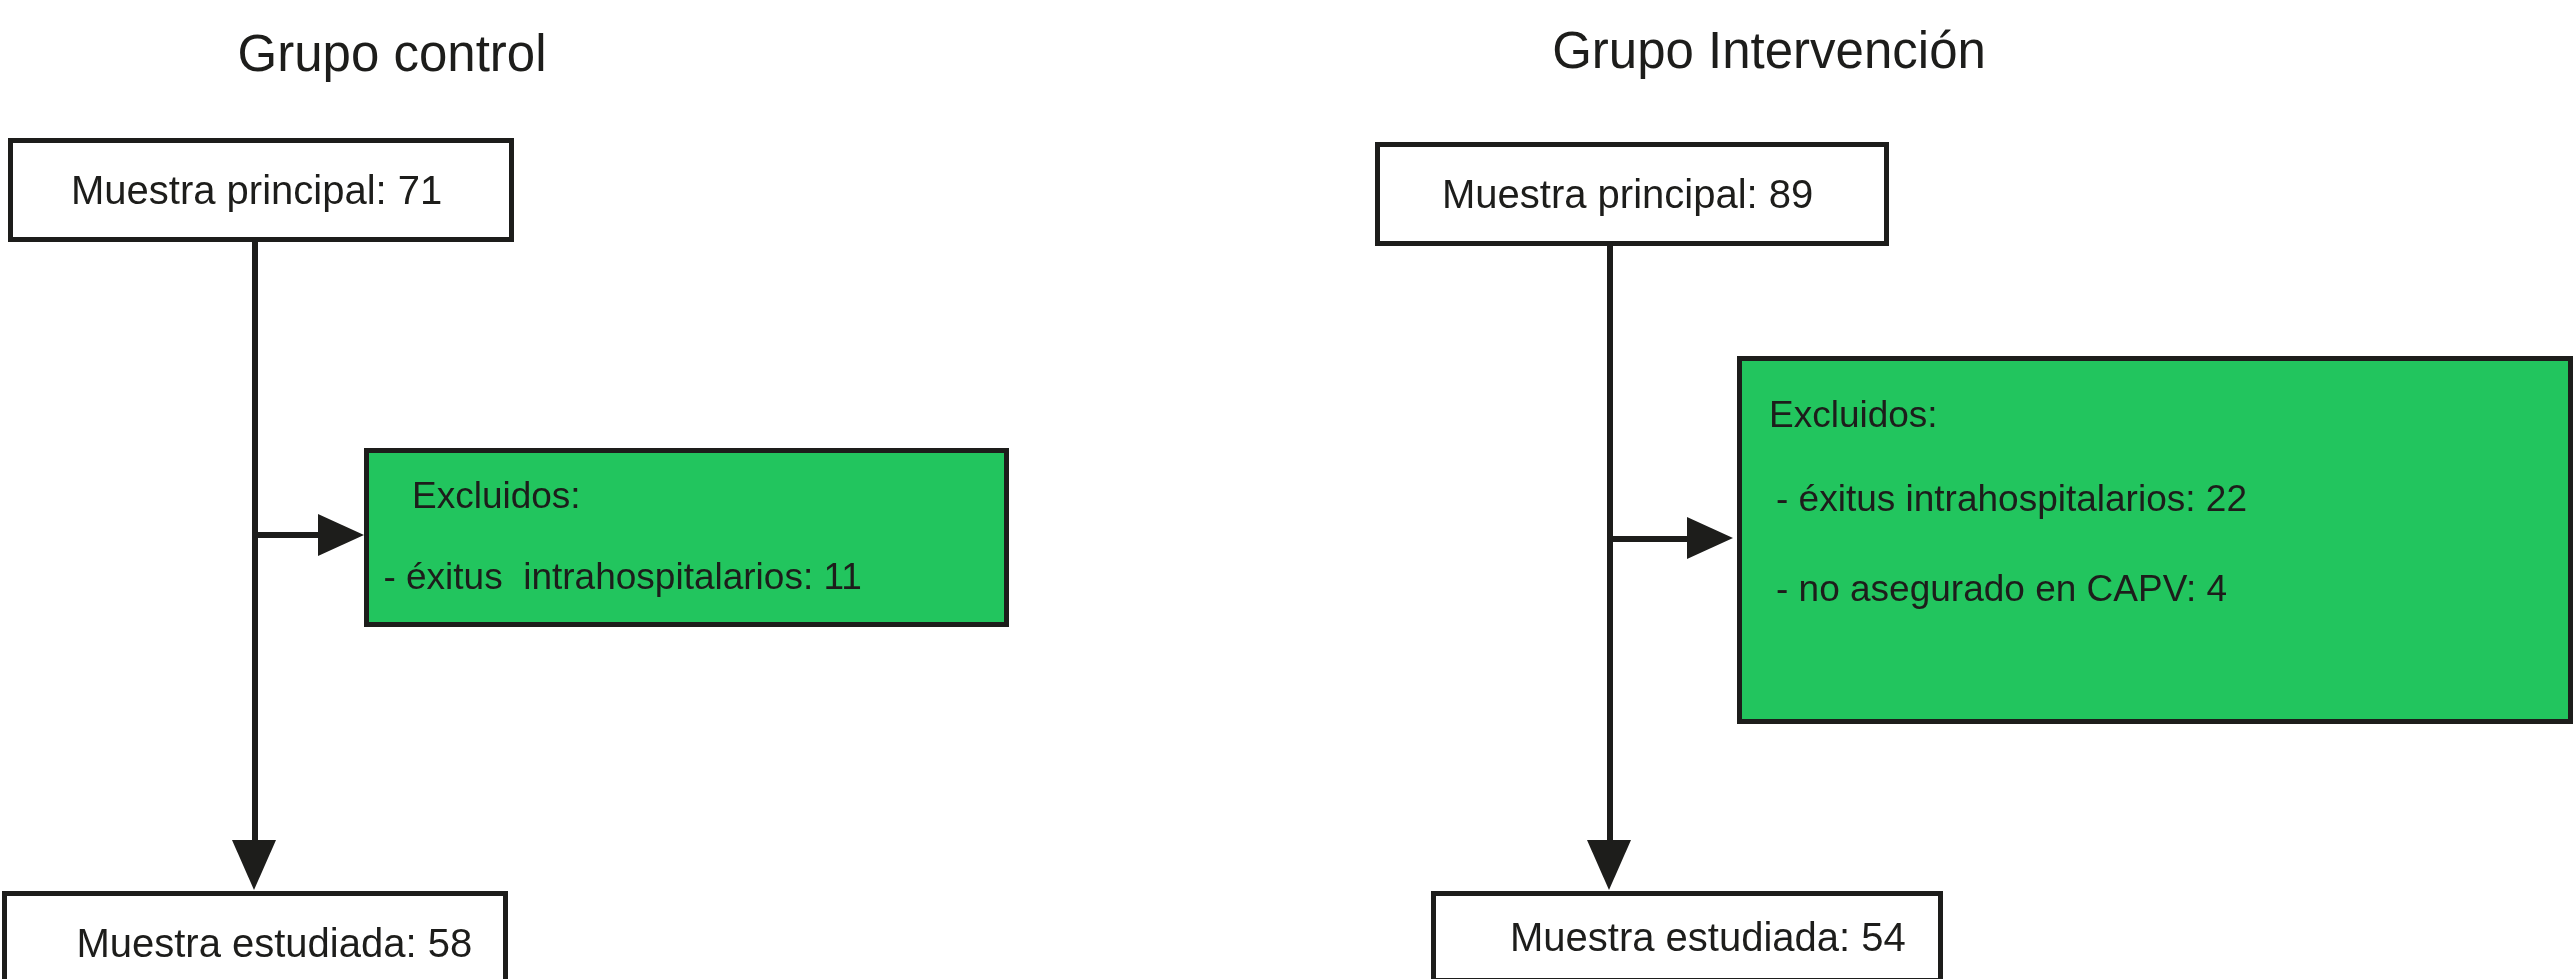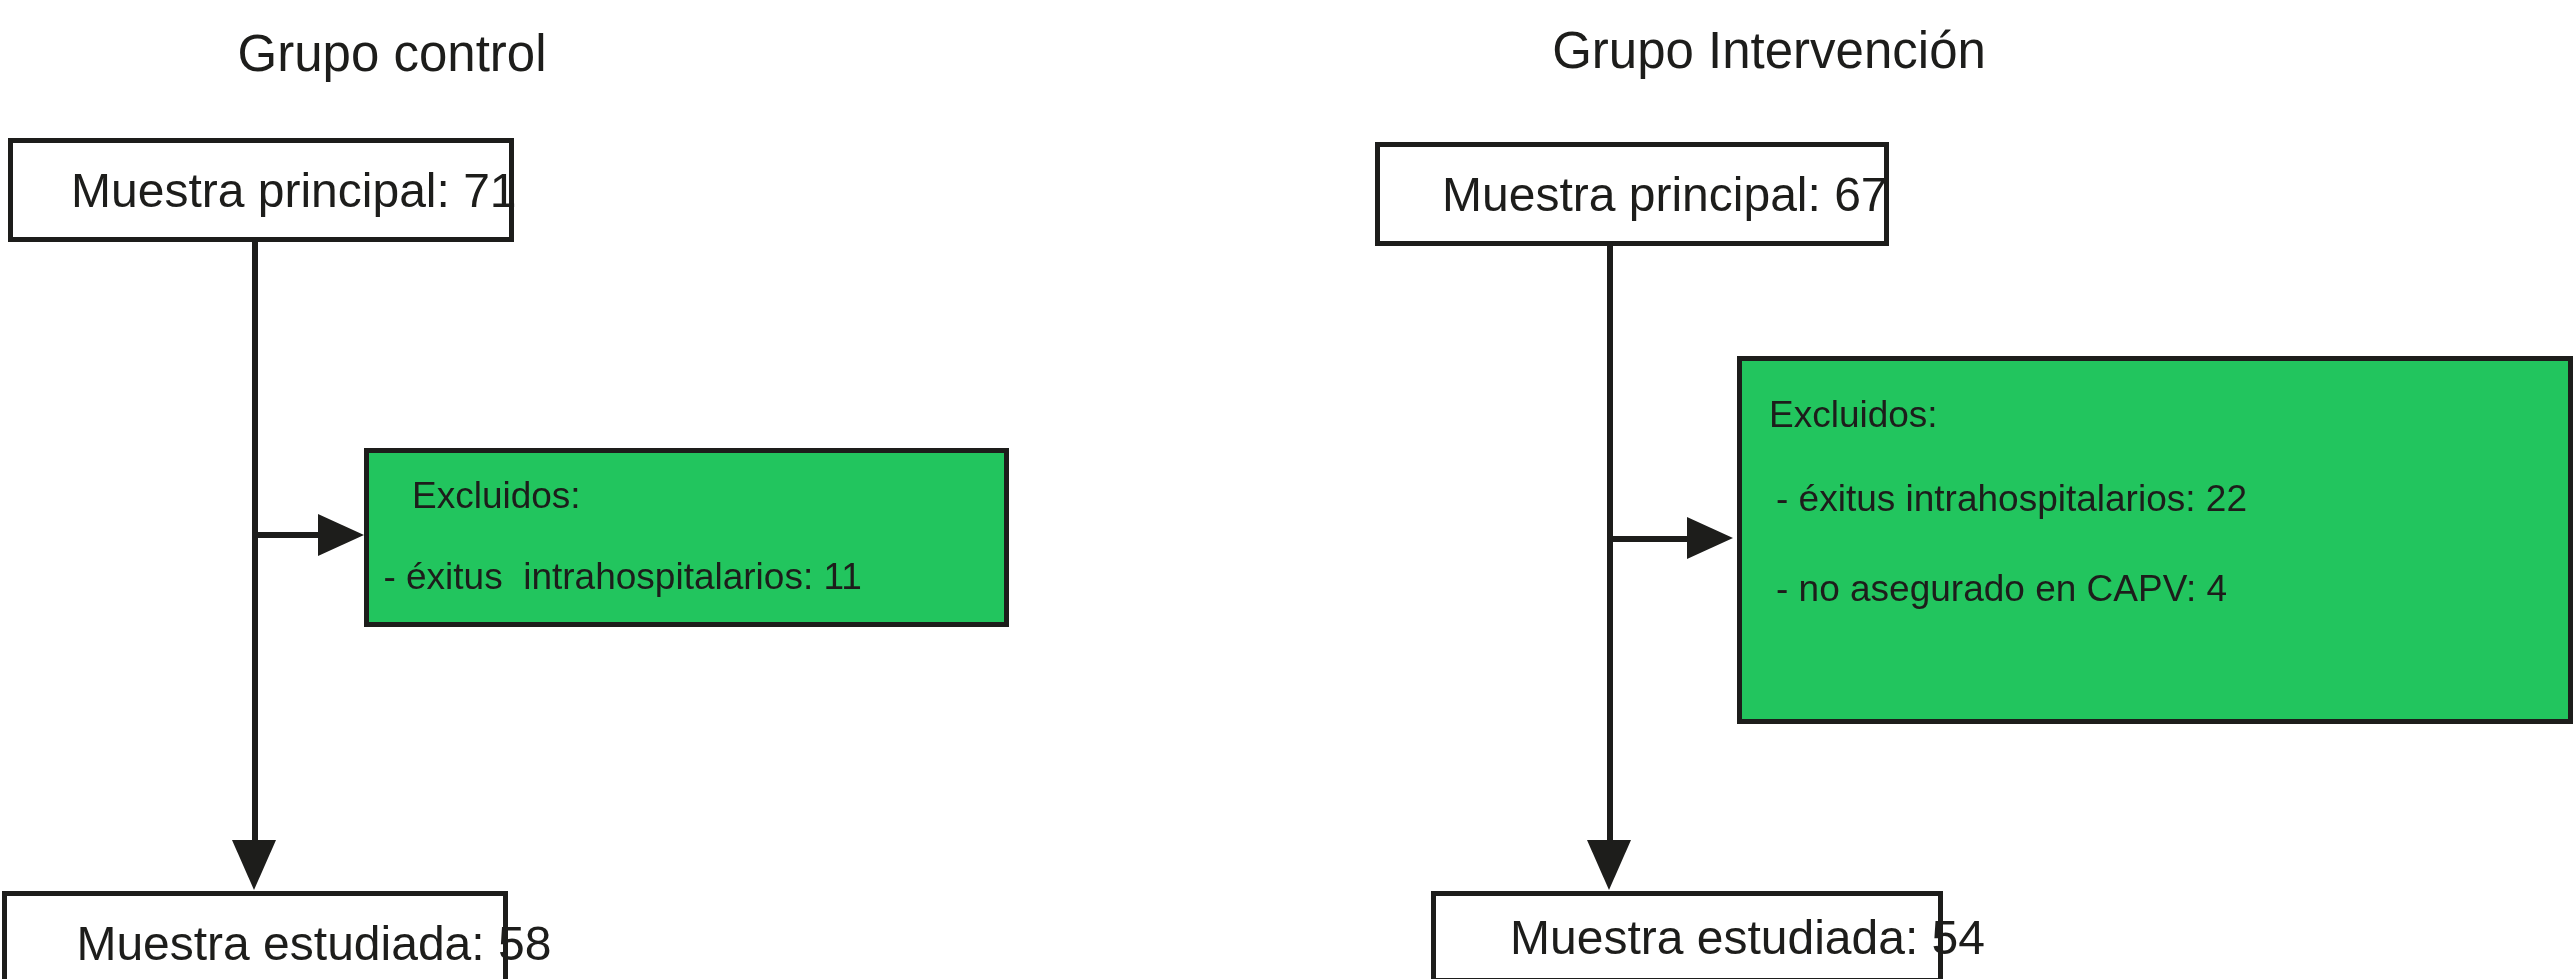--- a/index.html
+++ b/index.html
@@ -1,19 +1,19 @@
 <!DOCTYPE html>
 <html style="font-size:13px"><head>
 <meta charset="utf-8">
 <style>
   html,body{margin:0;padding:0;background:#ffffff;}
   body{font-family:"Liberation Sans", sans-serif;}
   #canvas{position:relative;width:2576px;height:979px;background:#ffffff;overflow:hidden;color:#1d1d1b;margin-top:20px;}
   .group-title{position:absolute;text-align:center;font-size:51px;line-height:1.1;color:#1d1d1b;white-space:nowrap;}
-  .box{position:absolute;box-sizing:border-box;border:5.6px solid #1d1d1b;background:#ffffff;display:flex;align-items:center;font-size:48px;color:#1d1d1b;}
+  .box{position:absolute;box-sizing:border-box;border:5.6px solid #1d1d1b;background:#ffffff;display:flex;align-items:center;font-size:40px;color:#1d1d1b;}
   .box .label{white-space:nowrap;}
   .excl-box{position:absolute;box-sizing:border-box;border:5.6px solid #1d1d1b;background:#22c55e;font-size:37px;color:#1d1d1b;}
   .excl-heading{white-space:pre;line-height:1.2;}
   .excl-item{white-space:pre;line-height:1.2;}
   .vline,.hline{position:absolute;background:#1d1d1b;}
   .arrow-down{position:absolute;width:0;height:0;border-left:22.4px solid transparent;border-right:22.4px solid transparent;border-top:50px solid #1d1d1b;}
   .arrow-right{position:absolute;width:0;height:0;border-top:21.6px solid transparent;border-bottom:21.6px solid transparent;border-left:46px solid #1d1d1b;}
 </style>
 </head>
 <body>
@@ -40,21 +40,21 @@
 
     <div class="box" style="left:2.4px;top:871px;width:506px;height:104px;">
       <span class="label" style="padding-left:69px;">Muestra estudiada: 58</span>
     </div>
   </div>
 
   <div class="group">
     <div class="group-title" style="left:1385px;top:3.2px;width:768px;">Grupo Intervención</div>
 
     <div class="box" style="left:1375px;top:122px;width:514px;height:104px;">
-      <span class="label" style="padding-left:62px;">Muestra principal: 67</span>
+      <span class="label" style="padding-left:62px;">Muestra principal: 89</span>
     </div>
 
     <div class="vline" style="left:1607px;top:226px;width:5.6px;height:597px;"></div>
     <div class="arrow-down" style="left:1587px;top:820px;"></div>
 
     <div class="hline" style="left:1610px;top:516px;width:78px;height:5.6px;"></div>
     <div class="arrow-right" style="left:1687px;top:497px;"></div>
 
     <div class="excl-box" style="left:1737px;top:336px;width:836px;height:368px;">
       <div class="excl-heading" style="margin:32px 0 0 27px;">Excluidos:</div>

